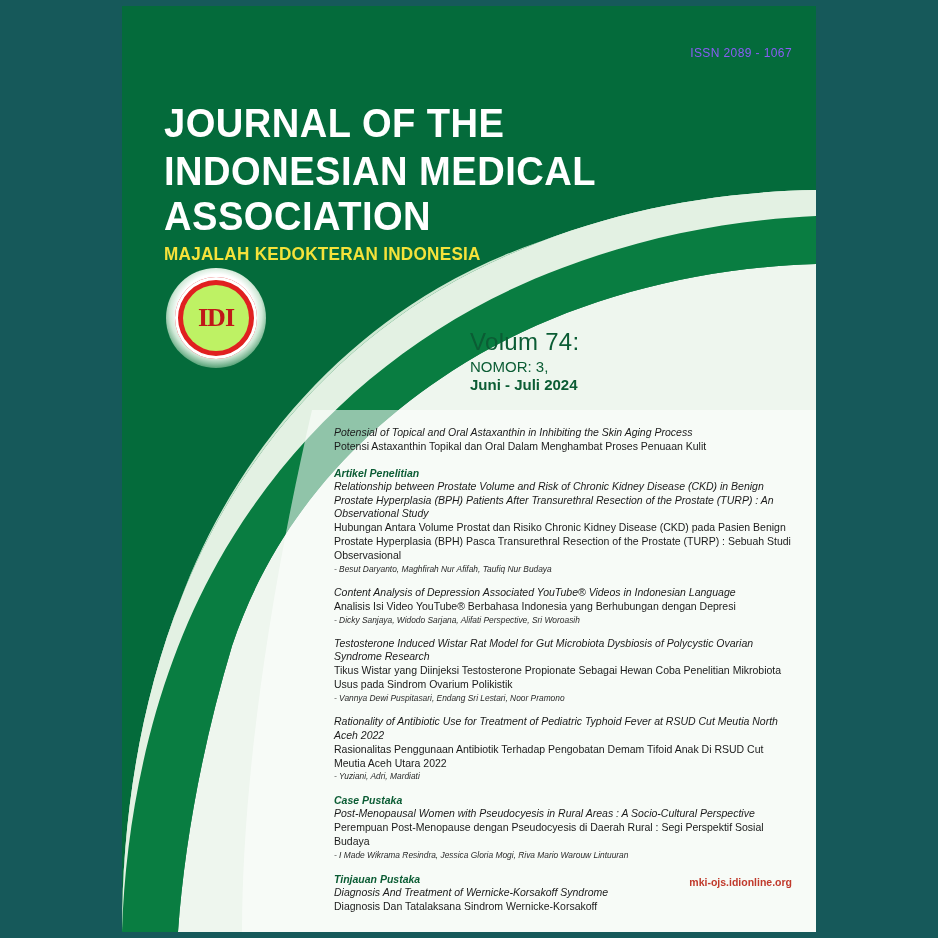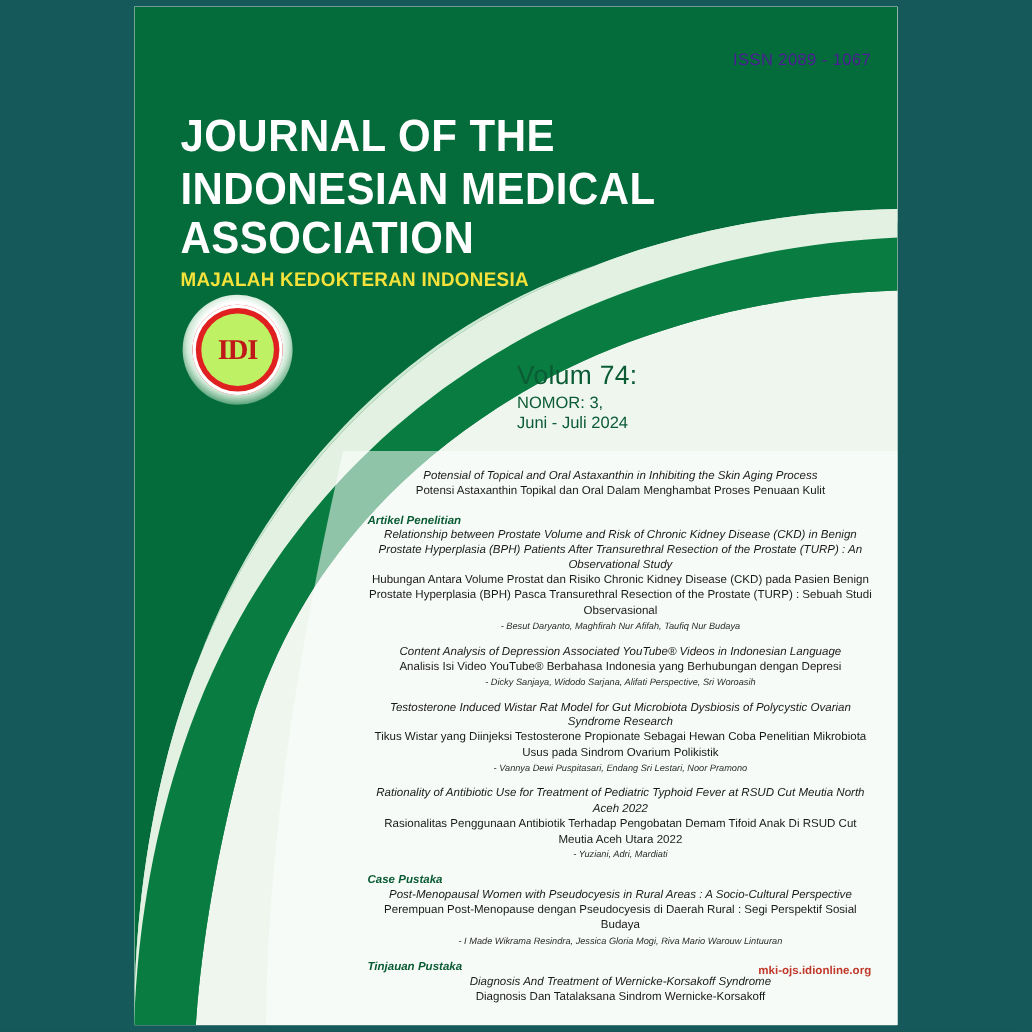--- a/index.html
+++ b/index.html
@@ -37,22 +37,22 @@
     width: 694px;
     height: 926px;
     overflow: hidden;
   }
   .curve-wrap svg { display: block; }
 
   .issn {
     position: absolute;
     right: 24px;
     top: 40px;
-    color: #4c1d95;
-    font-size: 15px;
+    color: #8b5cf6;
+    font-size: 12px;
     letter-spacing: 0.4px;
   }
   .title-block {
     position: absolute;
     left: 42px;
     top: 95px;
     width: 630px;
   }
   .title-line1, .title-line2 {
     color: #ffffff;
@@ -132,20 +132,21 @@
   }
   .vol-no {
     color: #0b5c34;
     font-size: 15px;
     margin-top: 2px;
   }
   .vol-date {
     color: #0b5c34;
     font-size: 15px;
     margin-top: 1px;
+    font-weight: bold;
   }
 
   
   .toc {
     position: absolute;
     left: 212px;
     top: 420px;
     width: 460px;
     color: #18181a;
   }
@@ -169,21 +170,21 @@
     font-size: 10.5px;
     line-height: 1.32;
     color: #1a1a1a;
   }
   .authors {
     font-size: 8.4px;
     font-style: italic;
     color: #2a2a2a;
     margin-top: 1px;
   }
-  .art { margin-bottom: 12px; text-align: center; }
+  .art { margin-bottom: 12px; }
 
   .footer-url {
     position: absolute;
     right: 24px;
     bottom: 44px;
     color: #c0392b;
     font-size: 10.5px;
     font-weight: bold;
   }
 </style>

